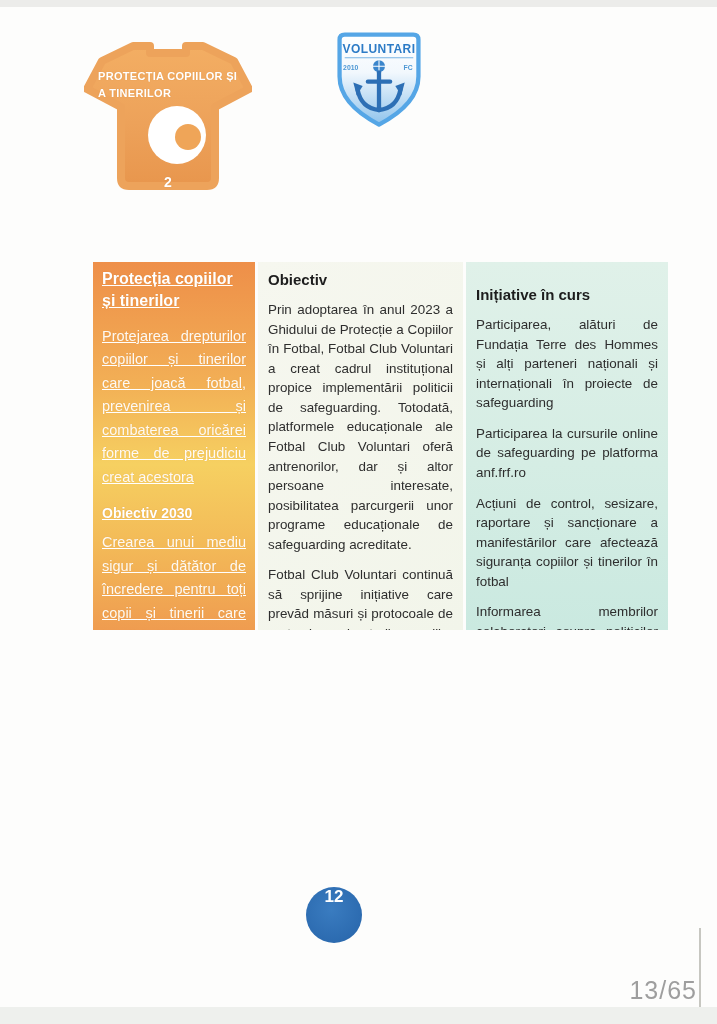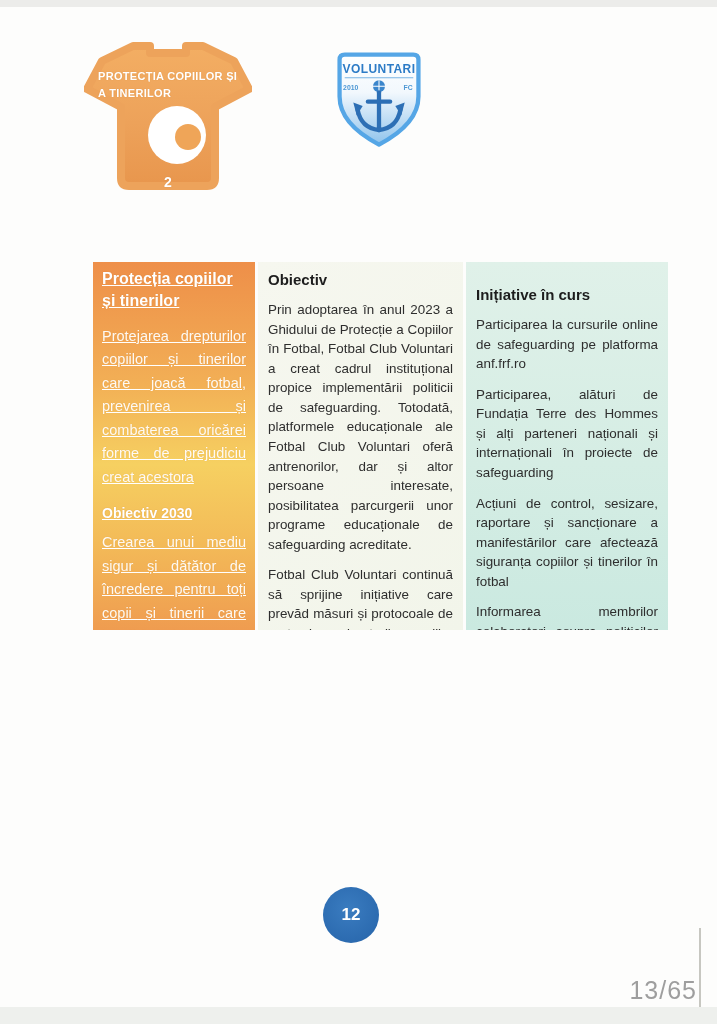--- a/index.html
+++ b/index.html
@@ -27,21 +27,21 @@
   .jersey-ring .hole{
     position:absolute;left:27px;top:18px;width:26px;height:26px;border-radius:50%;
     background:#efa558;
   }
   .jersey-number{
     position:absolute;left:0;top:144px;width:168px;text-align:center;
     color:#fff;font-size:14px;font-weight:bold;text-shadow:0 0 1px rgba(200,120,40,.6);
   }
 
   
-  .crest{position:absolute;left:336px;top:52px;width:86px;height:96px;}
+  .crest{position:absolute;left:336px;top:32px;width:86px;height:96px;}
 
   
   .cols{
     position:absolute;left:93px;top:262px;width:575px;height:368px;
     display:flex;gap:3px;
   }
   .col{box-sizing:border-box;overflow:hidden;}
   .col-left{
     width:162px;height:368px;padding:6px 9px;
     background:linear-gradient(to bottom,#ee8f49 0%,#f2ae55 32%,#f6d061 55%,#f3bb58 76%,#ef9c50 100%);
@@ -70,23 +70,23 @@
   }
   .col-mid h3,.col-right h3{
     margin:2px 0 12px 0;font-size:15px;font-weight:bold;color:#1d1d1d;
   }
   .col-mid p,.col-right p{
     margin:0 0 11px 0;font-size:13.4px;line-height:1.46;text-align:justify;color:#2e2e2e;
   }
 
   
   .page-dot{
-    position:absolute;left:323px;top:887px;width:56px;height:56px;border-radius:50%;
+    position:absolute;left:306px;top:887px;width:56px;height:56px;border-radius:50%;
     background:radial-gradient(circle at 45% 40%,#3a7cc0 0%,#2c6bb0 70%,#275f9e 100%);
-    display:flex;align-items:center;justify-content:center;
+    display:flex;justify-content:center;
   }
   .page-dot span{color:#fff;font-size:17px;font-weight:bold;}
 
   .viewer-page-indicator{
     position:absolute;right:20px;top:976px;
     color:#9e9e9e;font-size:25px;letter-spacing:1px;
   }
 </style>
 </head>
 <body>
@@ -149,22 +149,22 @@
   </section>
 
   <section class="col col-mid">
     <h3>Obiectiv</h3>
     <p>Prin adoptarea în anul 2023 a Ghidului de Protecție a Copiilor în Fotbal, Fotbal Club Voluntari a creat cadrul instituțional propice implementării politicii de safeguarding. Totodată, platformele educaționale ale Fotbal Club Voluntari oferă antrenorilor, dar și altor persoane interesate, posibilitatea parcurgerii unor programe educaționale de safeguarding acreditate.</p>
     <p>Fotbal Club Voluntari continuă să sprijine inițiative care prevăd măsuri și protocoale de protecție a drepturilor copiilor și tinerilor în sport și își actualizează permanent ghidul de proceduri.</p>
   </section>
 
   <section class="col col-right">
     <h3>Inițiative în curs</h3>
+    <p>Participarea, alături de Fundația Terre des Hommes și alți parteneri naționali și internaționali în proiecte de safeguarding</p>
     <p>Participarea la cursurile online de safeguarding pe platforma anf.frf.ro</p>
-    <p>Participarea, alături de Fundația Terre des Hommes și alți parteneri naționali și internaționali în proiecte de safeguarding</p>
     <p>Acțiuni de control, sesizare, raportare și sancționare a manifestărilor care afectează siguranța copiilor și tinerilor în fotbal</p>
     <p>Informarea membrilor colaboratori asupra politicilor de safeguarding și a oportunităților de adoptare a acestora</p>
   </section>
 </div>
 
 <div class="page-dot">
   <span>12</span>
 </div>
 
 <div class="viewer-page-indicator">13/65</div>

